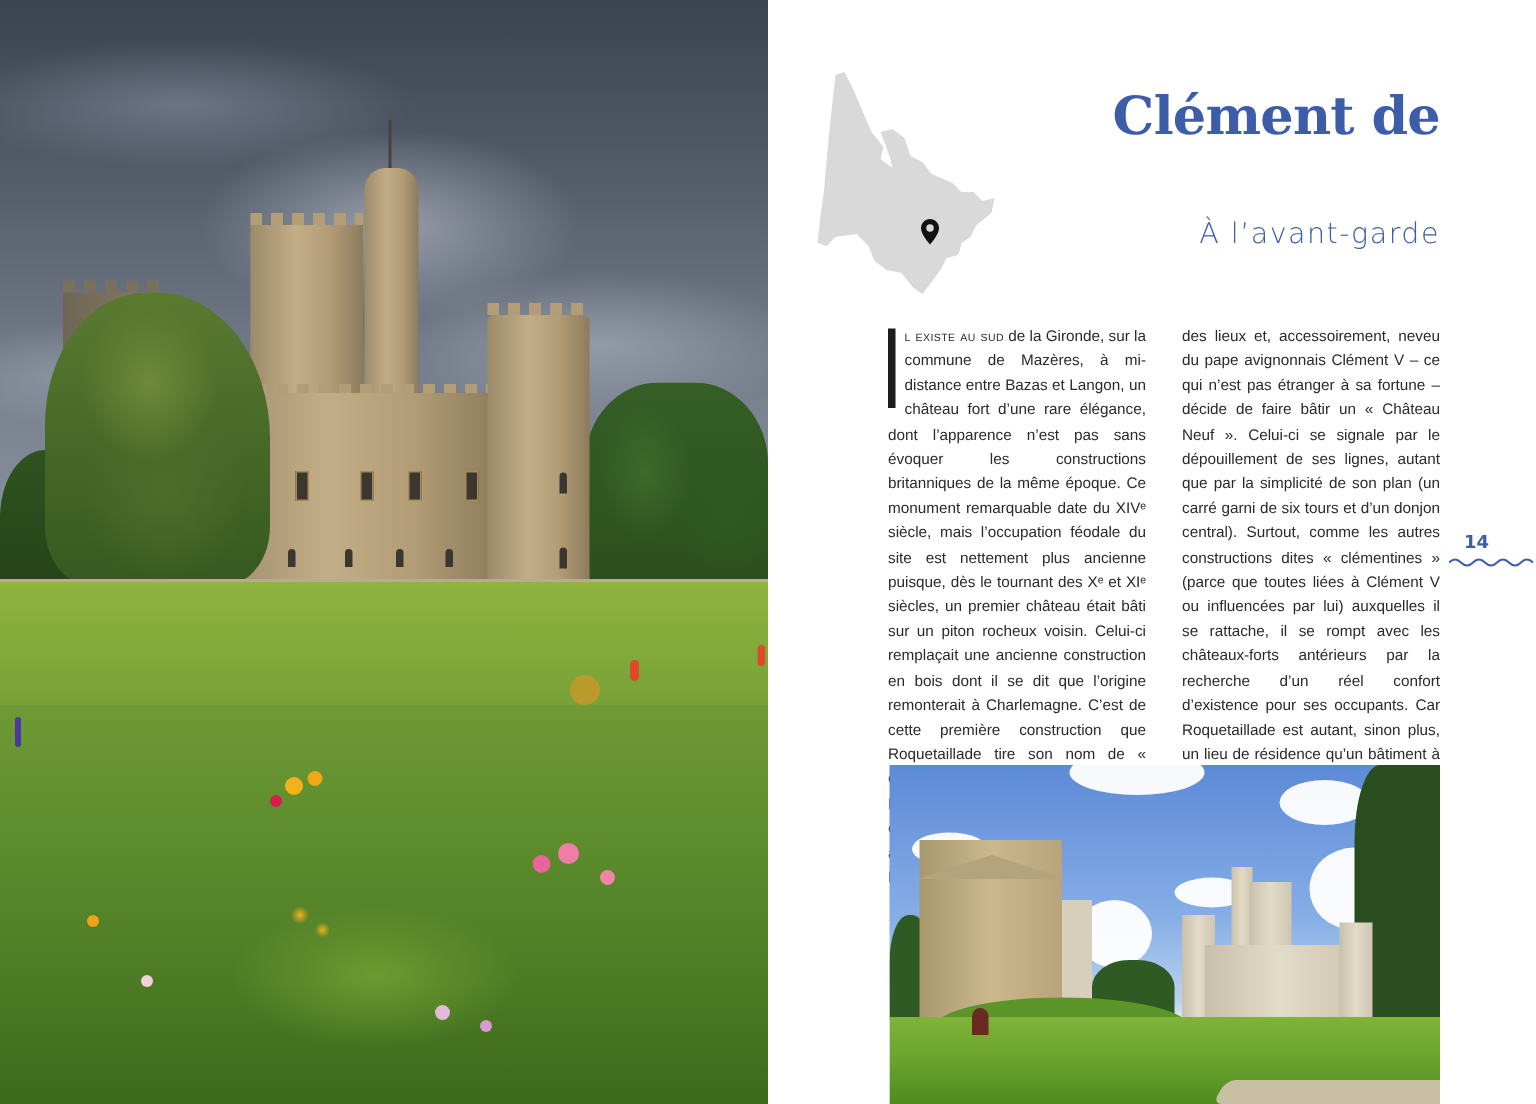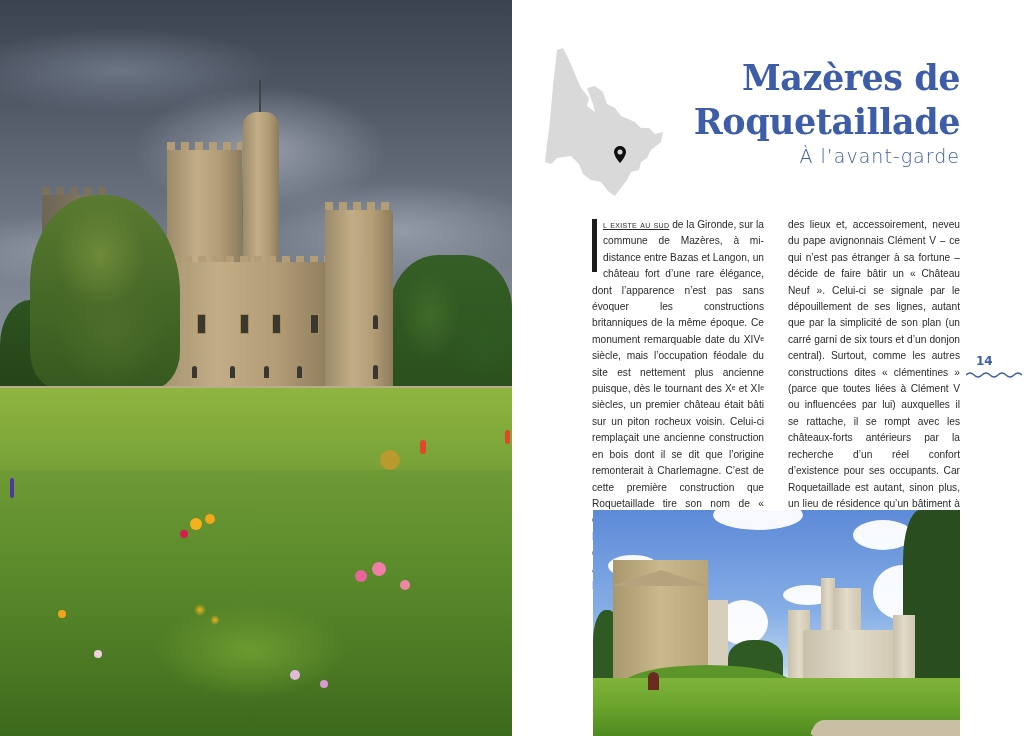--- a/index.html
+++ b/index.html
@@ -55,21 +55,21 @@
     font-family: "DejaVu Serif", serif; font-weight: bold; font-size: 35px; line-height: 44px; letter-spacing: -0.5px; }
   .subtitle { position: absolute; right: 64px; top: 145px; color: #3d5da8; font-family: "DejaVu Sans", sans-serif;
     font-weight: 300; font-size: 19px; letter-spacing: 1px; }
 
   .col { position: absolute; top: 217px; width: 172px; font-family: "Liberation Sans", sans-serif; font-size: 10.2px;
     line-height: 16.4px; color: #2a2a2a; text-align: justify; font-stretch: condensed; }
   .col-1 { left: 592px; }
   .col-2 { left: 788px; }
   .col p { margin: 0; }
   .dropcap { float: left; width: 5px; height: 53px; background: #1d1d1d; margin: 2px 6px 0 0; }
-  .smallcaps { font-variant: small-caps; letter-spacing: 0.3px; text-decoration: underline; }
+  .smallcaps { font-variant: small-caps; letter-spacing: 0.3px; }
 
   .page-num { position: absolute; left: 976px; top: 354px; color: #3d5da8; font-size: 12px; font-weight: bold;
     font-family: "DejaVu Sans", sans-serif; }
   .wave { position: absolute; left: 966px; top: 370px; width: 58px; height: 10px; }
 
   .photo2 { position: absolute; left: 593px; top: 510px; width: 367px; height: 226px; overflow: hidden;
     background: linear-gradient(180deg, #5d8ad8 0%, #86aee6 45%, #bcd3ef 70%, #dfe8f2 75%); }
   .cloud { position: absolute; background: #fff; border-radius: 50%; opacity: 0.95; }
   .grass2 { position: absolute; left: 0; top: 168px; width: 367px; height: 58px;
     background: linear-gradient(180deg, #7fb33a 0%, #6aa32c 50%, #4f8a20 100%); }
@@ -140,22 +140,21 @@
 
 <svg class="map" viewBox="0 0 122 150">
   <path fill="#d9d9d9" d="M14 4 L20 2 L26 14 L32 28 L38 42 L46 52 L44 60 L52 66 L50 58 L44 42 L52 40 L60 46 L64 58 L72 62 L78 70 L92 76 L98 82 L106 82 L112 88 L120 86 L118 96 L108 104 L104 112 L98 116 L96 124 L88 126 L84 134 L78 142 L72 150 L66 146 L58 136 L48 134 L40 128 L36 118 L28 110 L14 112 L8 118 L2 116 L4 98 L6 84 L8 62 L10 40 L12 22 Z"></path>
   <g transform="translate(71,100)">
     <path d="M6 0 C2.7 0 0 2.7 0 6 C0 10.5 6 17 6 17 C6 17 12 10.5 12 6 C12 2.7 9.3 0 6 0 Z" fill="#111"></path>
     <circle cx="6" cy="6" r="2.5" fill="#d9d9d9"></circle>
   </g>
 </svg>
 
 <h1 class="title">
-  <span>Mazères de</span><br>
-  <span>Roquetaillade</span>
+  <span>Clément de</span><br>
 </h1>
 <div class="subtitle">À l’avant-garde</div>
 
 <div class="col col-1">
   <p>
     <span class="dropcap"></span><span class="smallcaps">l existe au sud</span><span> de la Gironde, sur la commune de Mazères, à mi-distance entre Bazas et Langon, un château fort d’une rare élégance, dont l’apparence n’est pas sans évoquer les constructions britanniques de la même époque. Ce monument remarquable date du XIVᵉ siècle, mais l’occupation féodale du site est nettement plus ancienne puisque, dès le tournant des Xᵉ et XIᵉ siècles, un premier château était bâti sur un piton rocheux voisin. Celui-ci remplaçait une ancienne construction en bois dont il se dit que l’origine remonterait à Charlemagne. C’est de cette première construction que Roquetaillade tire son nom de « château taillé sur le rocher ».</span>
   </p>
   <p>En 1306, alors que la Guyenne est encore anglaise, le « Vieux Château » ayant fait son temps, Gaillard de la Mothe, propriétaire</p>
 </div>
 

